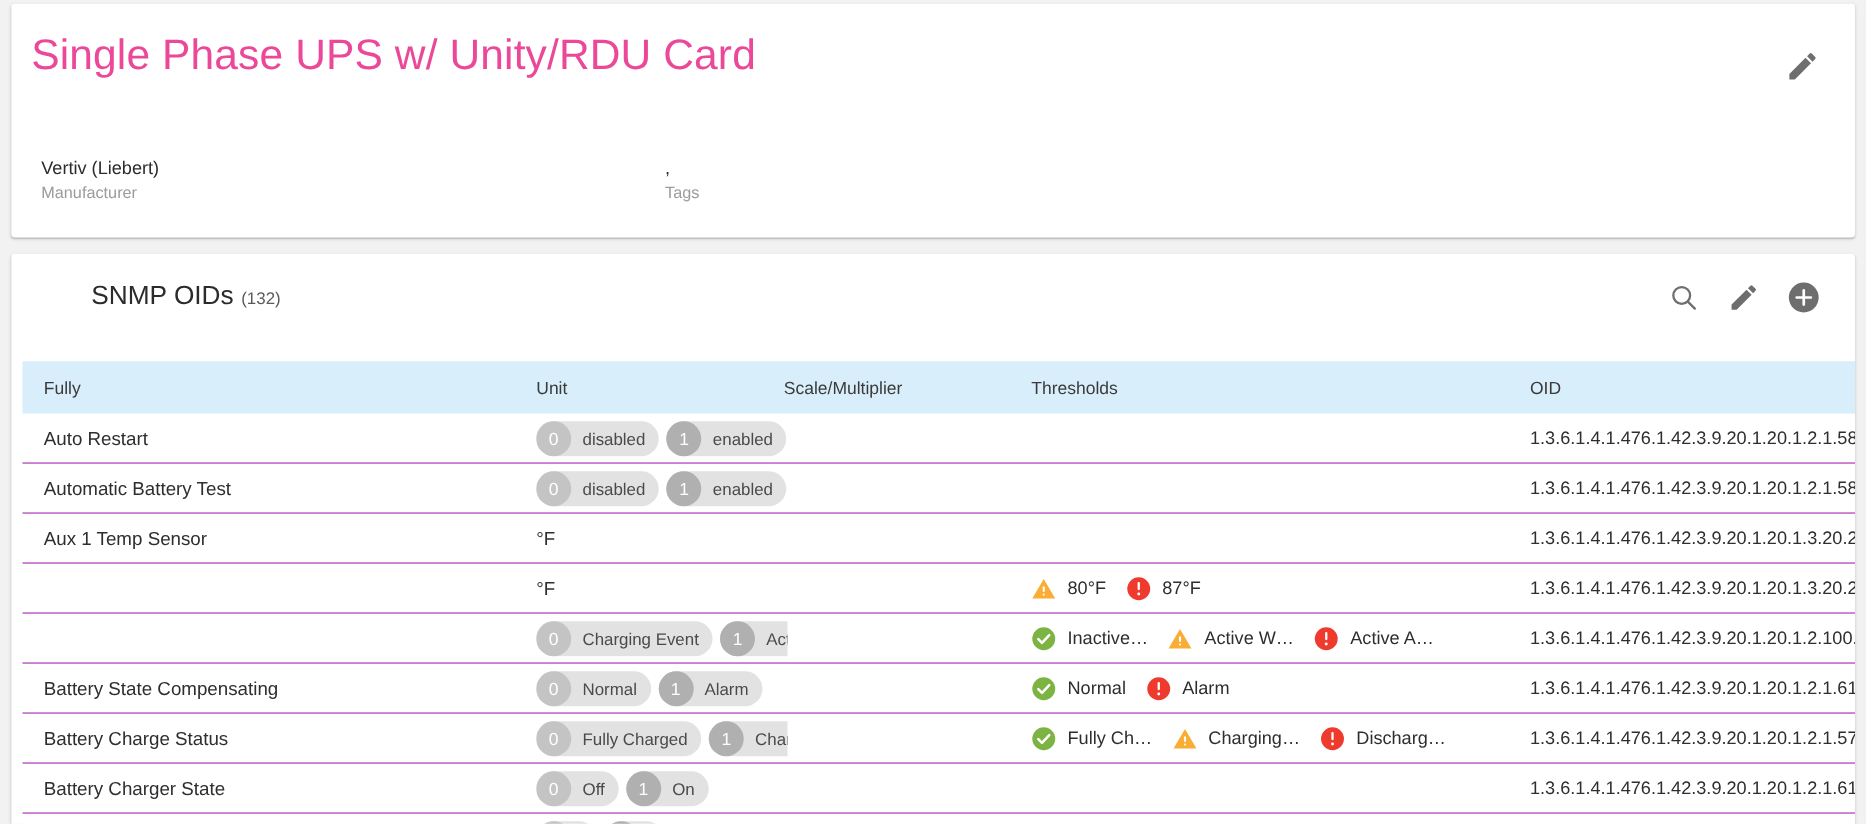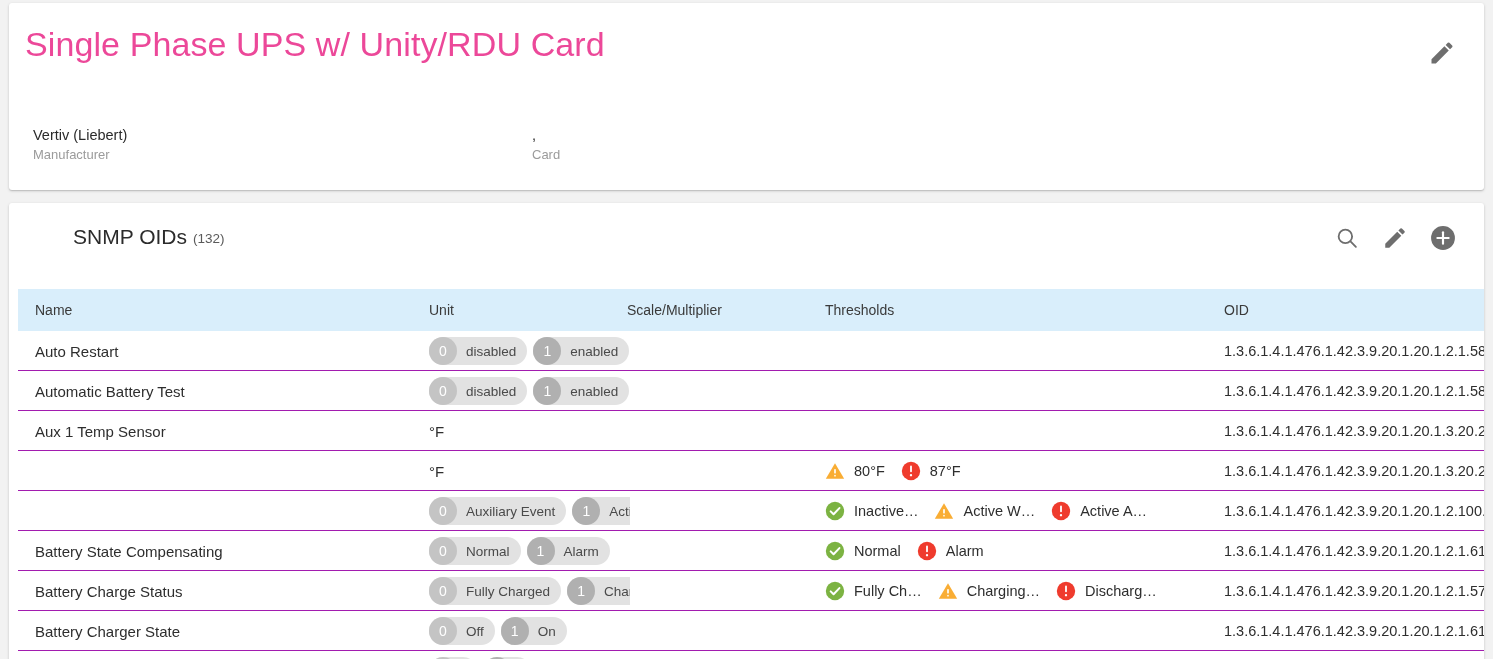--- a/index.html
+++ b/index.html
@@ -139,21 +139,21 @@
       </svg>
     </div>
 
     <div class="meta-row">
       <div class="meta-field manufacturer">
         <span class="meta-value">Vertiv (Liebert)</span>
         <span class="meta-label">Manufacturer</span>
       </div>
       <div class="meta-field tags">
         <span class="meta-value">,</span>
-        <span class="meta-label">Card</span>
+        <span class="meta-label">Tags</span>
       </div>
     </div>
   </div>
 
   <div class="oid-card">
 
     <div class="oid-head">
       <div class="oid-title">SNMP OIDs</div>
       <div class="oid-count">(132)</div>
 
@@ -174,21 +174,21 @@
             <circle cx="12" cy="12" r="11" fill="#6e6e6e"></circle>
             <rect x="11" y="5.8" width="2" height="12.4" rx="1" fill="#ffffff"></rect>
             <rect x="5.8" y="11" width="12.4" height="2" rx="1" fill="#ffffff"></rect>
           </svg>
         </span>
       </div>
     </div>
 
     <div class="tbl">
       <div class="tbl-head">
-        <span class="th c-name">Name</span>
+        <span class="th c-name">Fully</span>
         <span class="th c-unit">Unit</span>
         <span class="th c-scale">Scale/Multiplier</span>
         <span class="th c-thr">Thresholds</span>
         <span class="th c-oid">OID</span>
       </div>
 
       <div class="rows" id="rows-container">
           <div class="row">
             <div class="cell c-name">
               <span class="name-txt">Auto Restart</span>
@@ -285,21 +285,21 @@
             </div>
             <div class="cell c-oid">
               <span class="oid-txt">1.3.6.1.4.1.476.1.42.3.9.20.1.20.1.3.20.2.4579</span>
             </div>
           </div>
           <div class="row">
             <div class="cell c-unit">
               <div class="chips">
                 <span class="chip v0">
                   <span class="bubble">0</span>
-                  <span class="clabel">Auxiliary Event</span>
+                  <span class="clabel">Charging Event</span>
                 </span>
                 <span class="chip v1">
                   <span class="bubble">1</span>
                   <span class="clabel">Active Event</span>
                 </span>
               </div>
             </div>
             <div class="cell c-scale">
               <span class="name-txt"></span>
             </div>

